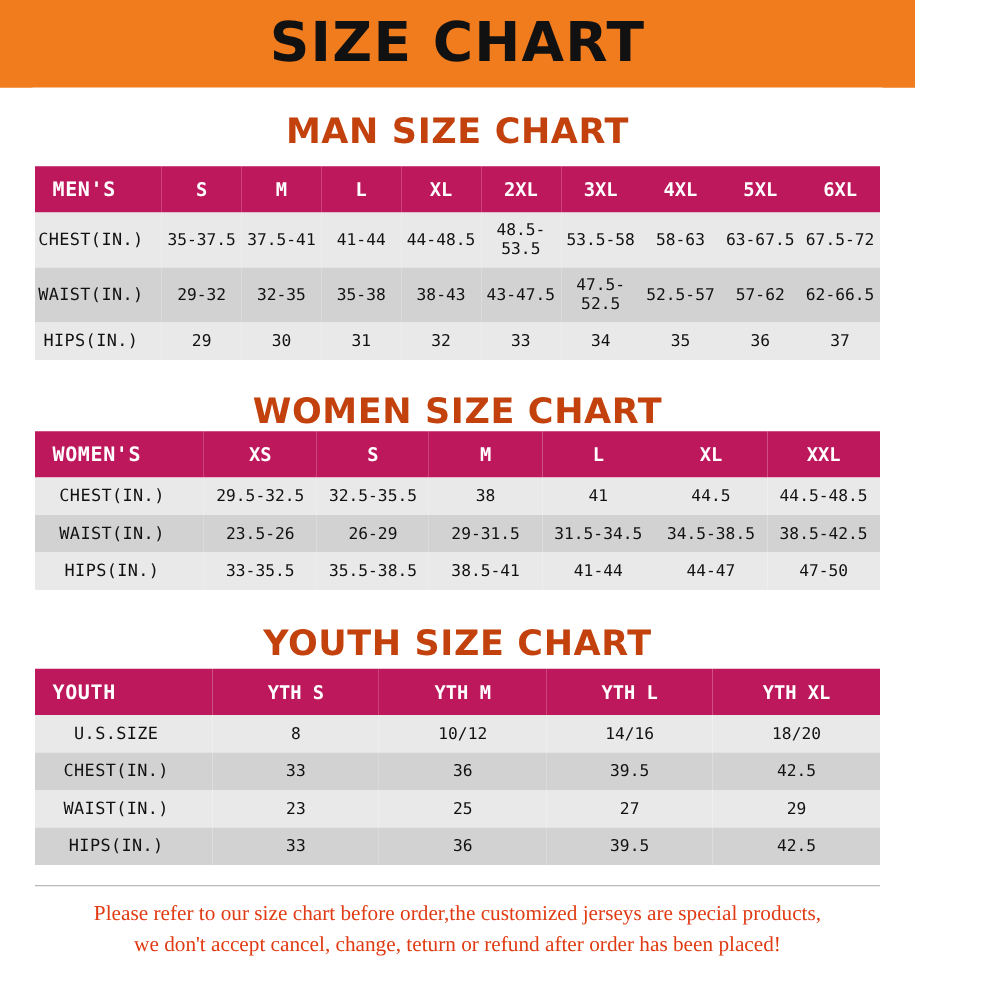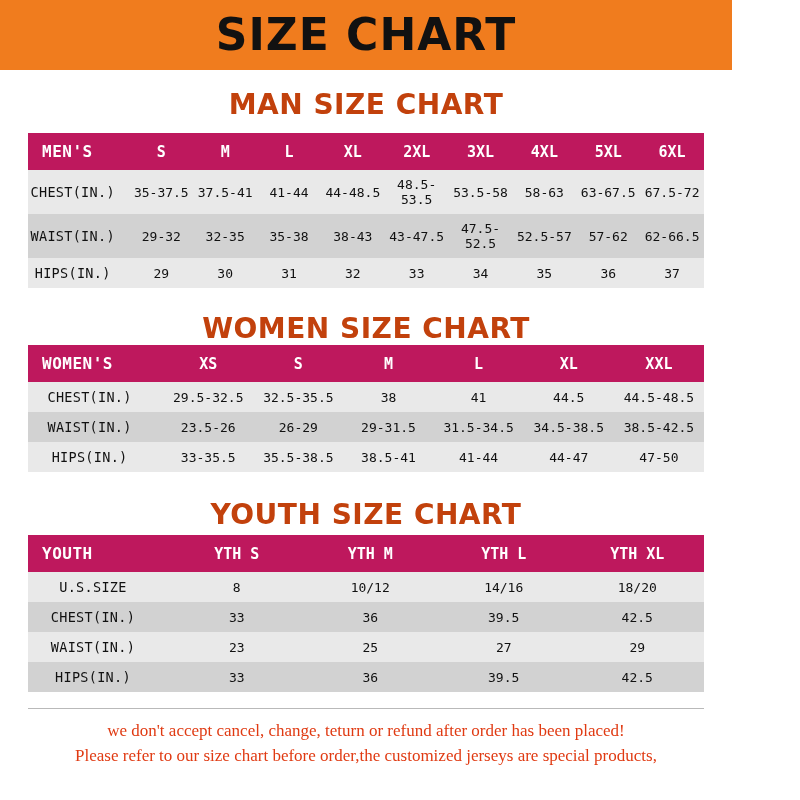--- a/index.html
+++ b/index.html
@@ -294,18 +294,18 @@
           <td class="first">HIPS(IN.)</td>
           <td>33</td>
           <td>36</td>
           <td>39.5</td>
           <td>42.5</td>
         </tr>
       </tbody>
     </table>
 
     <div class="note">
+      <div>Please refer to our size chart before order,the customized jerseys are special products,</div>
       <div>we don't accept cancel, change, teturn or refund after order has been placed!</div>
-      <div>Please refer to our size chart before order,the customized jerseys are special products,</div>
     </div>
 
   </div>
 </div>
 
 </body></html>

